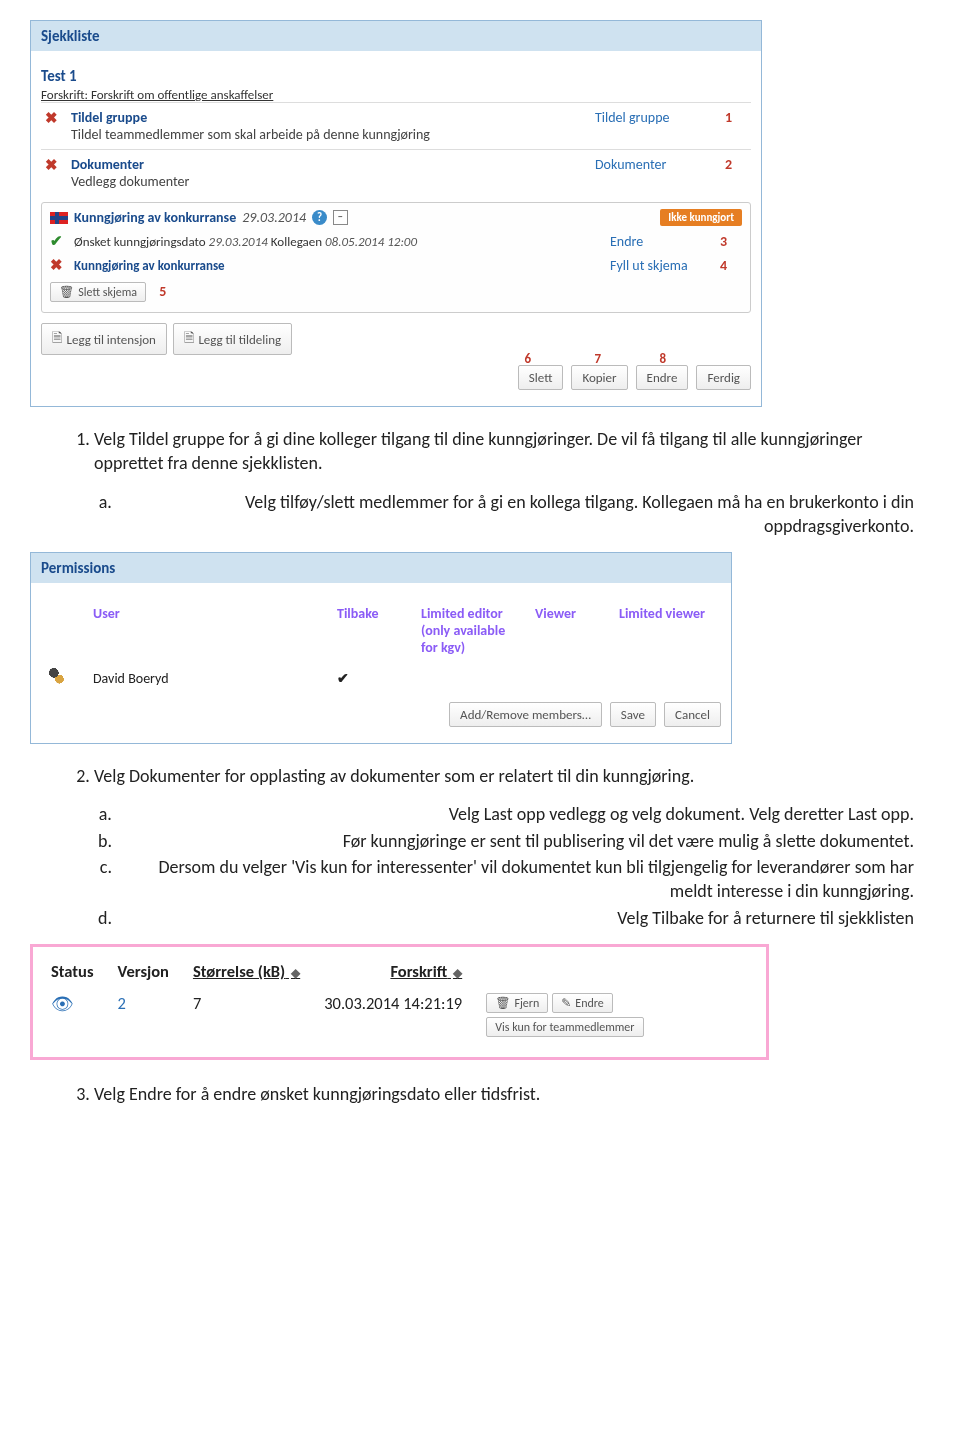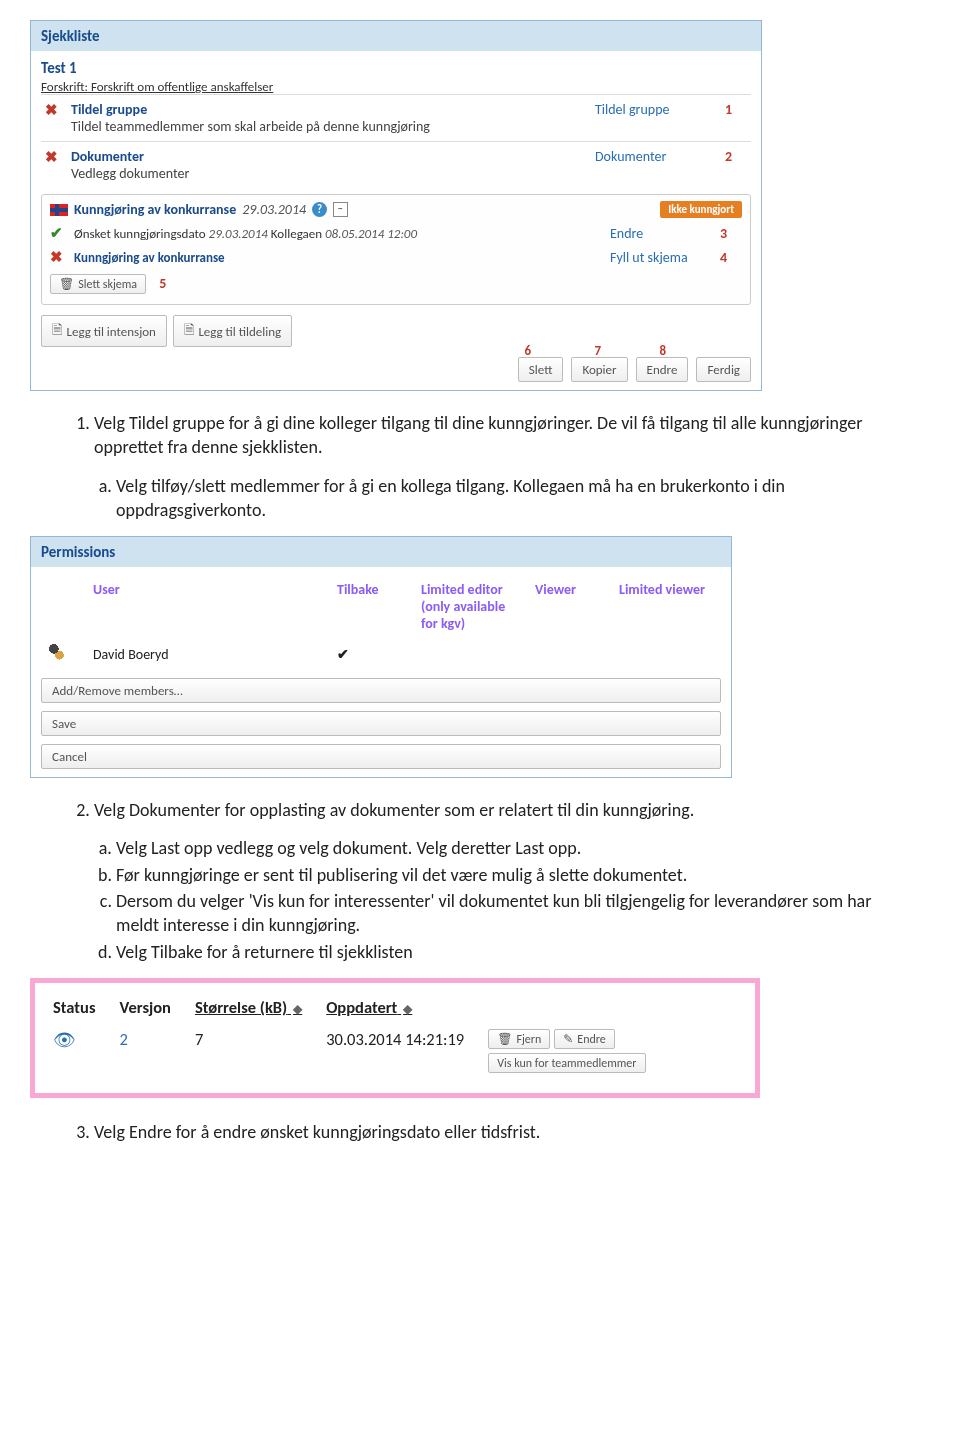--- a/index.html
+++ b/index.html
@@ -15,21 +15,21 @@
     background: #fff;
     margin-bottom: 20px;
   }
   .panel-header {
     background: #cfe2f0;
     color: #1a4b8c;
     font-weight: bold;
     padding: 6px 10px;
     font-size: 15px;
   }
-  .panel-body { padding: 8px 10px; font-size: 14px; }
+  .panel-body { padding: 16px 10px; font-size: 14px; }
   .test-title { color: #1a4b8c; font-weight: bold; font-size: 15px; margin-bottom: 2px; }
   .subtext { color: #333; font-size: 13px; text-decoration: underline; }
   .checklist-row {
     display: flex;
     align-items: flex-start;
     padding: 6px 4px;
     border-top: 1px solid #ddd;
     position: relative;
   }
   .checklist-row:first-of-type { border-top: 1px solid #ddd; }
@@ -87,41 +87,41 @@
     padding: 4px 10px; font-size: 13px; border-radius: 2px; color: #555;
     cursor: pointer;
   }
   .btn-small { font-size: 12px; padding: 2px 8px; }
   .btn-row-top { margin-top: 8px; }
   .bottom-btn-row { display: flex; gap: 6px; margin-top: 10px; position: relative; }
   .bottom-action-row { display: flex; gap: 8px; justify-content: flex-end; margin-top: 10px; position: relative; }
   .redfloat { position: absolute; color: #c0392b; font-weight: bold; font-size: 13px; top: -14px; }
   .doc-text ol, .doc-text { font-size: 18px; line-height: 1.35; }
   .doc-text ol { padding-left: 48px; margin: 14px 16px; }
-  .doc-text ol.alpha { list-style-type: lower-alpha; padding-left: 70px; }
+  .doc-text ol.alpha { list-style-type: lower-alpha; padding-left: 70px; text-align: right; }
   .doc-text ol.alpha li { margin-bottom: 2px; }
 
   
   .perm-table { width: 100%; font-size: 14px; }
   .perm-table th { text-align: left; font-weight: bold; color: #8b5cf6; vertical-align: top; padding: 4px 6px; }
   .perm-table td { padding: 6px; }
   .user-icon {
     display: inline-block; width: 16px; height: 16px;
     border-radius: 3px;
     background: radial-gradient(circle at 30% 30%, #444 0 30%, transparent 31%),
                 radial-gradient(circle at 65% 70%, #d9a441 0 28%, transparent 29%);
     position: relative;
   }
   .perm-check { font-weight: bold; }
-  .perm-btns { display: flex; gap: 8px; justify-content: flex-end; margin-top: 6px; flex-direction: column; }
+  .perm-btns { display: flex; gap: 8px; justify-content: flex-end; margin-top: 6px; }
 
   
   .status-table { font-size: 16.5px; border-collapse: collapse; }
   .status-table th { text-align: left; padding: 6px 18px 6px 6px; }
-  .status-table th.underline { text-decoration: underline; }
+  .status-table th.underline { text-decoration: underline; text-align: right; }
   .status-table td { padding: 6px 18px 6px 6px; vertical-align: top; }
   .sort-icon { font-size: 12px; color: #666; margin-left: 2px; }
   .eye-icon { color: #2a6fb5; font-size: 18px; }
   .blue-link { color: #2a6fb5; }
   .status-btns { display: flex; flex-direction: column; gap: 4px; align-items: flex-start; }
   .status-btns-row { display: flex; gap: 4px; }
 </style>
 </head>
 <body>
 
@@ -259,32 +259,32 @@
     <li>Velg Dokumenter for opplasting av dokumenter som er relatert til din kunngjøring.</li>
   </ol>
   <ol class="alpha">
     <li>Velg Last opp vedlegg og velg dokument. Velg deretter Last opp.</li>
     <li>Før kunngjøringe er sent til publisering vil det være mulig å slette dokumentet.</li>
     <li>Dersom du velger 'Vis kun for interessenter' vil dokumentet kun bli tilgjengelig for leverandører som har meldt interesse i din kunngjøring.</li>
     <li>Velg Tilbake for å returnere til sjekklisten</li>
   </ol>
 </div>
 
-<div style="border:5px solid #f9a8d4; padding:8px 8px 14px 12px; max-width:700px; margin-bottom:22px">
+<div style="border:3px solid #f9a8d4; padding:8px 21px 14px 12px; max-width:700px; margin-bottom:22px">
   <table class="status-table">
     <tbody>
         <tr>
       <th>Status</th>
       <th>Versjon</th>
       <th class="underline">
         <span>Størrelse (kB)</span>
         <span class="sort-icon">◆</span>
       </th>
       <th class="underline">
-        <span>Oppdatert</span>
+        <span>Forskrift</span>
         <span class="sort-icon">◆</span>
       </th>
       <th></th>
     </tr>
     <tr>
       <td><span class="eye-icon">👁</span></td>
       <td class="blue-link">2</td>
       <td>7</td>
       <td>30.03.2014 14:21:19</td>
       <td>

